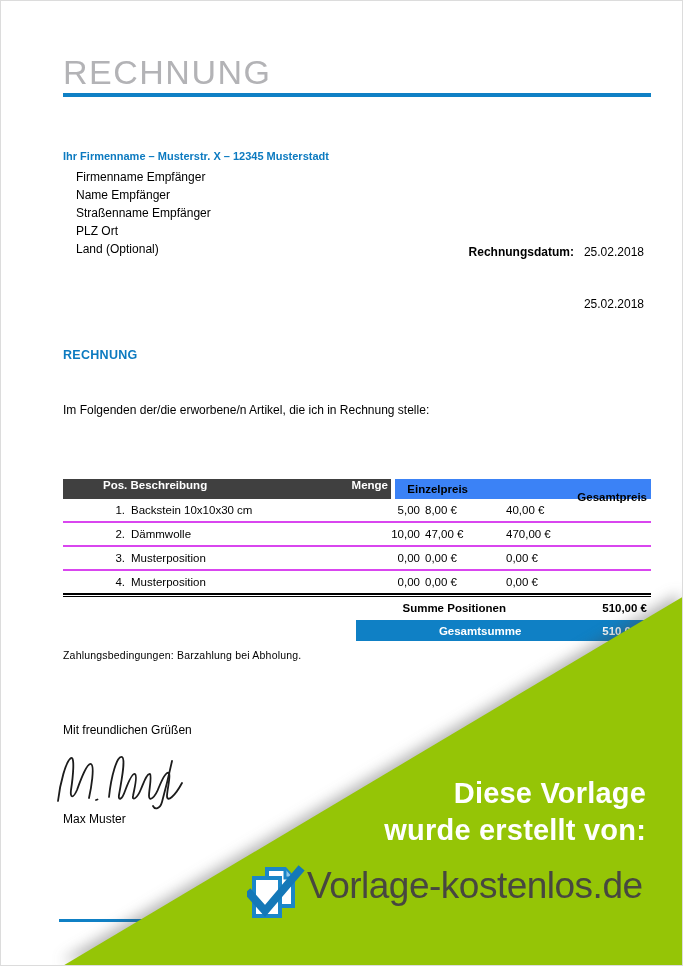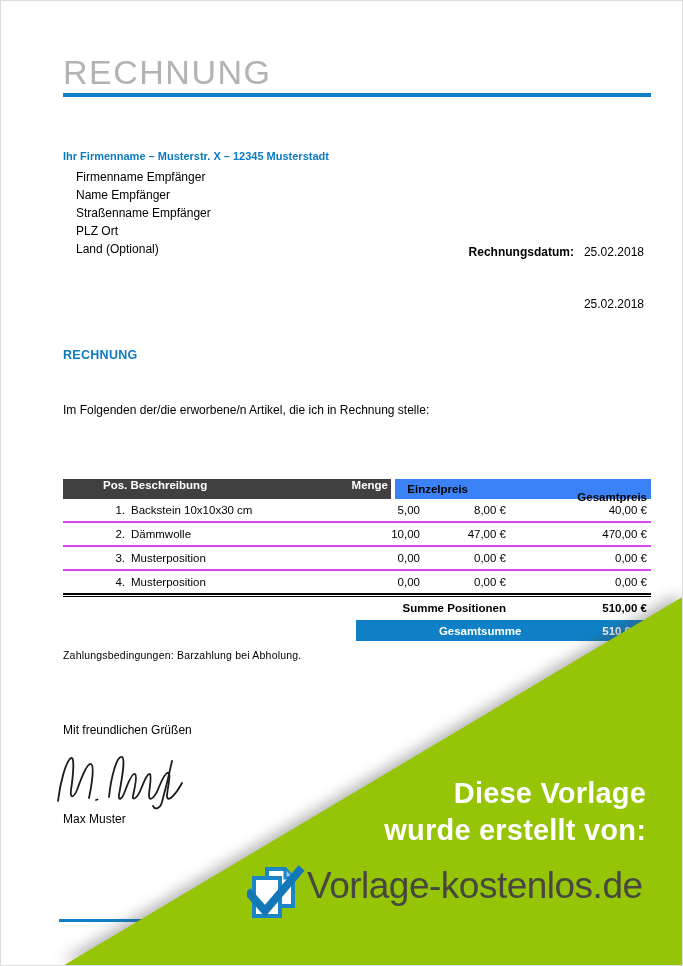--- a/index.html
+++ b/index.html
@@ -56,22 +56,22 @@
   .th-blue .c1{flex:1;padding-left:40px;}
   .th-blue .c2{width:90px;text-align:right;padding-right:3px;}
   .th-gray{flex:1;margin-left:4px;background:#3b82f6;color:#000;display:flex;align-items:center;}
   .th-gray .c3{width:73px;text-align:right;}
   .th-gray .c4{flex:1;text-align:right;padding-right:4px;margin-top:16px;}
   .tr{display:flex;height:22px;align-items:center;border-bottom:2px solid #d946ef;}
   .tr.last{border-bottom:none;}
   .td-desc{width:250px;box-sizing:border-box;padding-left:46px;}
   .pos-num{display:inline-block;width:16px;text-align:right;margin-right:6px;}
   .td-menge{width:112px;text-align:right;padding-right:5px;box-sizing:border-box;}
-  .td-einzel{width:81px;text-align:right;box-sizing:border-box;}
-  .td-gesamt{flex:1;text-align:right;padding-right:4px;box-sizing:border-box;}
+  .td-einzel{width:81px;text-align:left;box-sizing:border-box;}
+  .td-gesamt{flex:1;padding-right:4px;box-sizing:border-box;}
   .double-rule{height:1px;border-top:2px solid #000;border-bottom:1px solid #000;}
   .sum-row{display:flex;height:21px;align-items:center;font-weight:700;}
   .sum-row .sum-lbl{width:443px;text-align:right;box-sizing:border-box;}
   .sum-row .sum-val{flex:1;text-align:right;padding-right:4px;}
   .total-bar{
     margin-left:293px;margin-top:2px;height:21px;
     background:#0f80c5;color:#fff;font-weight:700;
     display:flex;align-items:center;
   }
   .total-bar .tot-lbl{flex:1;text-align:center;padding-left:2px;}

